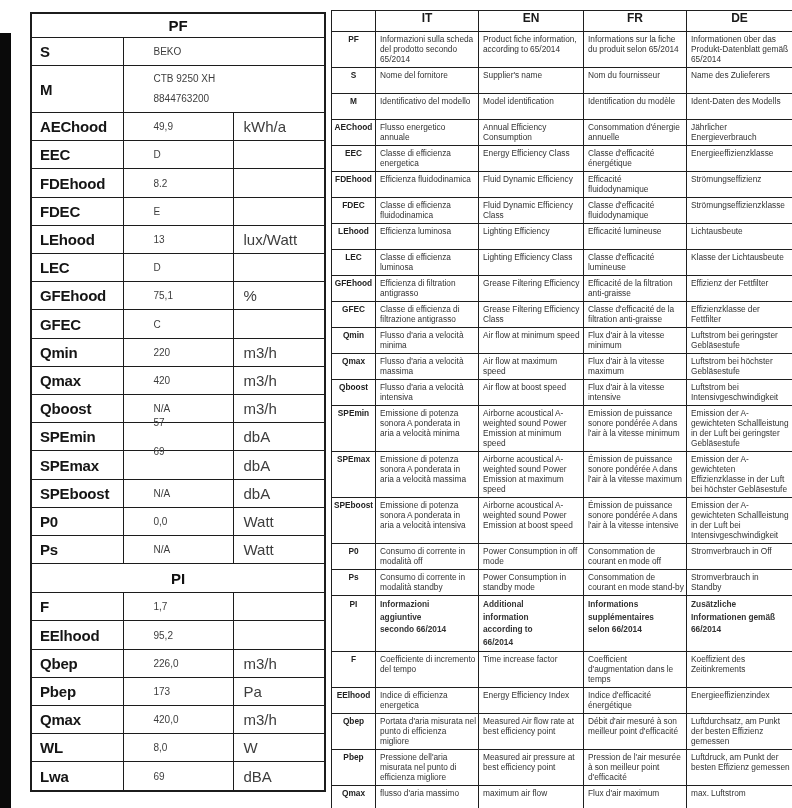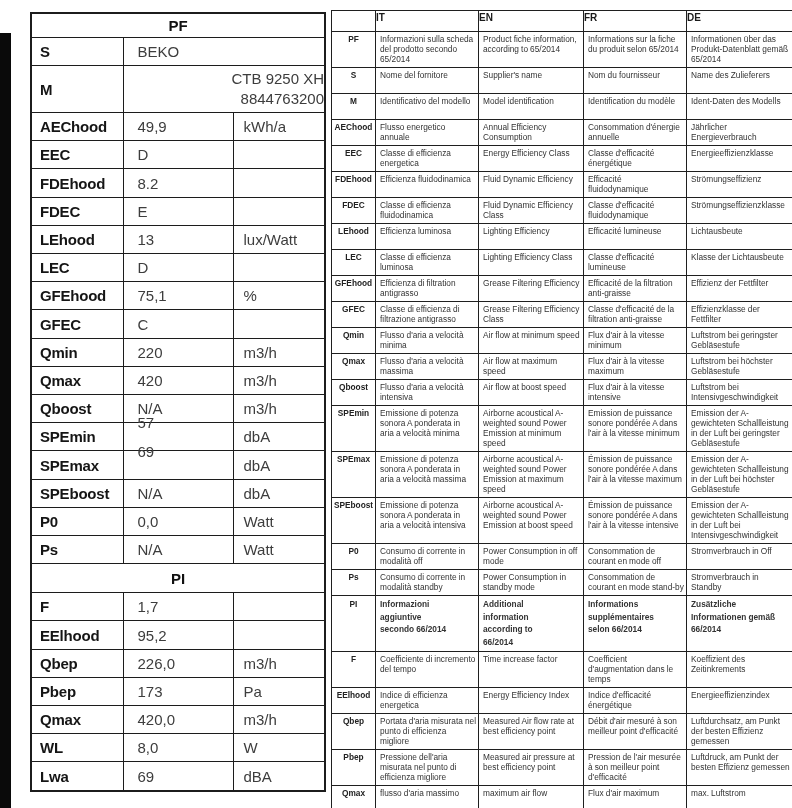--- a/index.html
+++ b/index.html
@@ -33,27 +33,27 @@
   }
   table.values .section-header{
     text-align:center; font-weight:bold; font-size:15px; color:#111;
     padding:0; height:23px;
   }
   table.values td.p-code{
     font-weight:bold; font-size:15px; color:#151515;
     letter-spacing:-0.2px;
   }
   table.values td.p-val{
-    font-size:15px; color:#3d3d3d; padding-left:14px;
+    font-size:10px; color:#3d3d3d; padding-left:30px;
   }
   table.values td.p-unit{
     font-size:15px; color:#3d3d3d; padding-left:10px;margin-left:48px;
   }
   table.values .val-shift{ position:relative; top:-14px; display:inline-block; }
-  table.values .m-line{ line-height:20px;text-align:right; }
+  table.values .m-line{ line-height:20px; }
   tr.row-s{ height:28px; }
   tr.row-m{ height:47px; }
   tr.row-pi-header{ height:29px; }
 
   
   .trans-wrap{
     position:absolute; left:331px; top:10px;
     width:461px; height:798px; overflow:hidden;
   }
   table.trans{
@@ -73,21 +73,21 @@
     padding:2px 2px 3px 4px;
     height:20px;
     white-space:pre-line;
     word-spacing:-0.2px;
   }
   table.trans td.t-code{
     text-align:center; font-weight:bold; color:#222;
     padding:2px 1px; white-space:normal;
   }
   table.trans tr.hdr td{
-    text-align:left; font-weight:bold; font-size:10px; color:#1a1a1a;
+    text-align:center; font-weight:bold; font-size:12px; color:#1a1a1a;
     height:16px; padding:2px 0;
   }
   table.trans tr.row-bold td{ font-weight:bold; line-height:12.5px; }
 </style>
 </head>
 <body>
 
 <div class="page">
   <div class="scan-strip"></div>
 
@@ -355,21 +355,21 @@
             <td>Emissione di potenza sonora A ponderata in aria a velocità minima</td>
             <td>Airborne acoustical A-weighted sound Power Emission at minimum speed</td>
             <td>Emission de puissance sonore pondérée A dans l'air à la vitesse minimum</td>
             <td>Emission der A-gewichteten Schallleistung in der Luft bei geringster Gebläsestufe</td>
           </tr>
           <tr>
             <td class="t-code">SPEmax</td>
             <td>Emissione di potenza sonora A ponderata in aria a velocità massima</td>
             <td>Airborne acoustical A-weighted sound Power Emission at maximum speed</td>
             <td>Émission de puissance sonore pondérée A dans l'air à la vitesse maximum</td>
-            <td>Emission der A-gewichteten Schallleistung in der Luft bei höchster Gebläsestufe</td>
+            <td>Emission der A-gewichteten Effizienzklasse in der Luft bei höchster Gebläsestufe</td>
           </tr>
           <tr>
             <td class="t-code">SPEboost</td>
             <td>Emissione di potenza sonora A ponderata in aria a velocità intensiva</td>
             <td>Airborne acoustical A-weighted sound Power Emission at boost speed</td>
             <td>Émission de puissance sonore pondérée A dans l'air à la vitesse intensive</td>
             <td>Emission der A-gewichteten Schallleistung in der Luft bei Intensivgeschwindigkeit</td>
           </tr>
           <tr>
             <td class="t-code">P0</td>

